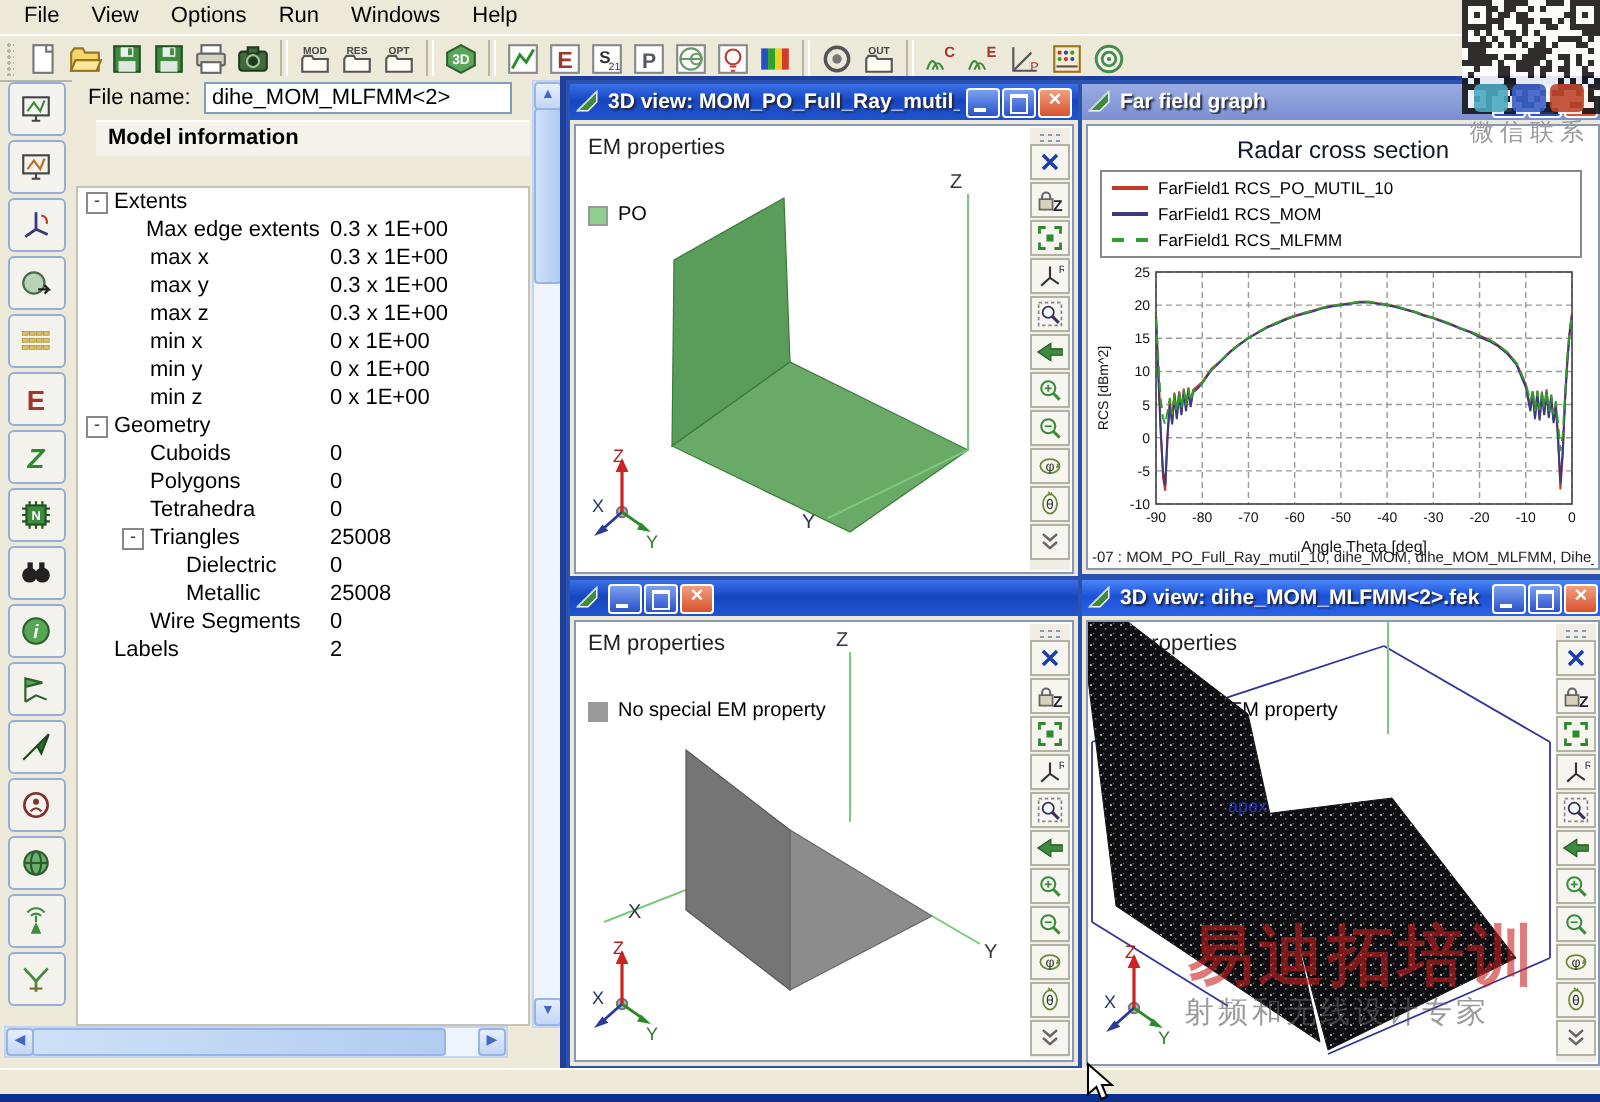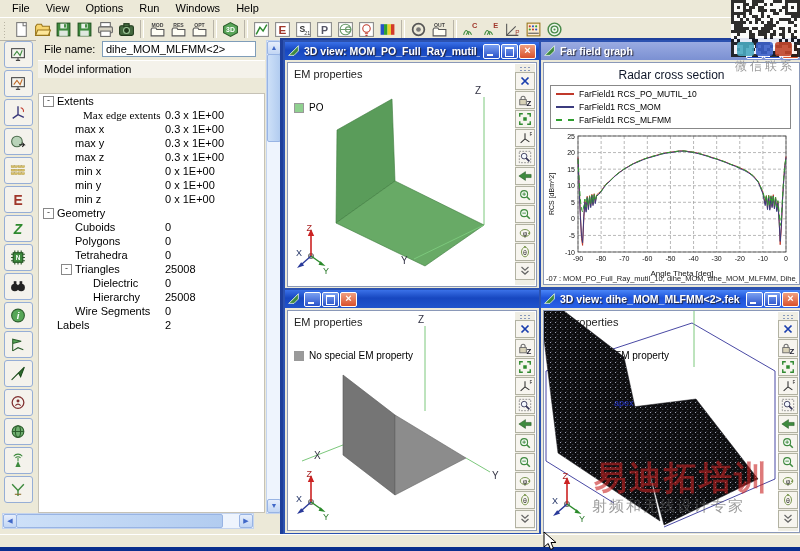--- a/index.html
+++ b/index.html
@@ -15,21 +15,21 @@
   .tsep{width:2px;height:18px;border-left:1px solid #b8b4a8;border-right:1px solid #fff;margin:0 3px}
   
   .leftstrip{position:absolute;left:1px;top:40px;width:34px;bottom:20px;display:flex;flex-direction:column;align-items:center;gap:2px;padding-top:1px}
   .lbtn{width:27px;height:25px;background:#f4f2ec;border:1px solid #96aed6;border-radius:3px;display:flex;align-items:center;justify-content:center;flex:0 0 auto}
   .lbtn svg{width:18px;height:17px}
   
   .panel{position:absolute;left:36px;top:38px;width:230px;height:475px;background:#ece9d8}
   .filerow{position:absolute;left:0;top:2px;right:0;height:18px}
   .filelabel{position:absolute;left:8px;top:3px}
   .fileinput{position:absolute;left:66px;top:1px;width:146px;height:14px;border:1px solid #7f9db9;background:#fff;font-family:"Liberation Sans",sans-serif;font-size:11px;padding:0 3px}
-  .mi-header{position:absolute;left:2px;top:22px;right:1px;height:15px;font-weight:normal;padding:2px 0 0 6px;background:#f4f2ea;border-top:1px solid #fff}
+  .mi-header{position:absolute;left:12px;top:22px;right:1px;height:15px;font-weight:bold;padding:2px 0 0 6px;background:#f4f2ea;border-top:1px solid #fff}
   .cols{position:absolute;left:2px;top:39px;right:1px;height:15px;background:#ece9d8;border:1px solid #c6c2b6}
   .cols .col1{position:absolute;left:6px;top:1px}
   .cols .col2{position:absolute;left:128px;top:1px}
   .cols::after{content:"";position:absolute;left:122px;top:1px;bottom:1px;width:1px;background:#c6c2b6}
   .tree{position:absolute;left:2px;top:55px;right:1px;bottom:0;background:#fff;border:1px solid #c6c2b6;overflow:hidden}
   .trow{position:relative;height:14px;line-height:14px}
   .texp{position:absolute;top:2px;width:9px;height:9px;border:1px solid #888;background:#fff;text-align:center;line-height:7px;font-size:9px;color:#333}
   .tlab{position:absolute;white-space:nowrap}
   .tval{position:absolute;left:126px;white-space:nowrap}
   
@@ -409,21 +409,21 @@
       <input class="fileinput" readonly="" value="dihe_MOM_MLFMM&lt;2&gt;" style="">
     </div>
     <div class="mi-header">Model information</div>
     <div class="tree" id="tree">
         <div class="trow">
           <span class="texp" style="left: 4px;">-</span>
           <span class="tlab" style="left: 18px;">Extents</span>
           <span class="tval"></span>
         </div>
         <div class="trow">
-          <span class="tlab" style="left: 44px; font-family: Liberation Serif, serif;">Max edge extents</span>
+          <span class="tlab" style="left: 34px;">Max edge extents</span>
           <span class="tval">0.3 x 1E+00</span>
         </div>
         <div class="trow">
           <span class="tlab" style="left: 36px;">max x</span>
           <span class="tval">0.3 x 1E+00</span>
         </div>
         <div class="trow">
           <span class="tlab" style="left: 36px;">max y</span>
           <span class="tval">0.3 x 1E+00</span>
         </div>
@@ -463,21 +463,21 @@
         <div class="trow">
           <span class="texp" style="left: 22px;">-</span>
           <span class="tlab" style="left: 36px;">Triangles</span>
           <span class="tval">25008</span>
         </div>
         <div class="trow">
           <span class="tlab" style="left: 54px;">Dielectric</span>
           <span class="tval">0</span>
         </div>
         <div class="trow">
-          <span class="tlab" style="left: 54px;">Hierarchy</span>
+          <span class="tlab" style="left: 54px;">Metallic</span>
           <span class="tval">25008</span>
         </div>
         <div class="trow">
           <span class="tlab" style="left: 36px;">Wire Segments</span>
           <span class="tval">0</span>
         </div>
         <div class="trow">
           <span class="tlab" style="left: 18px;">Labels</span>
           <span class="tval">2</span>
         </div>

